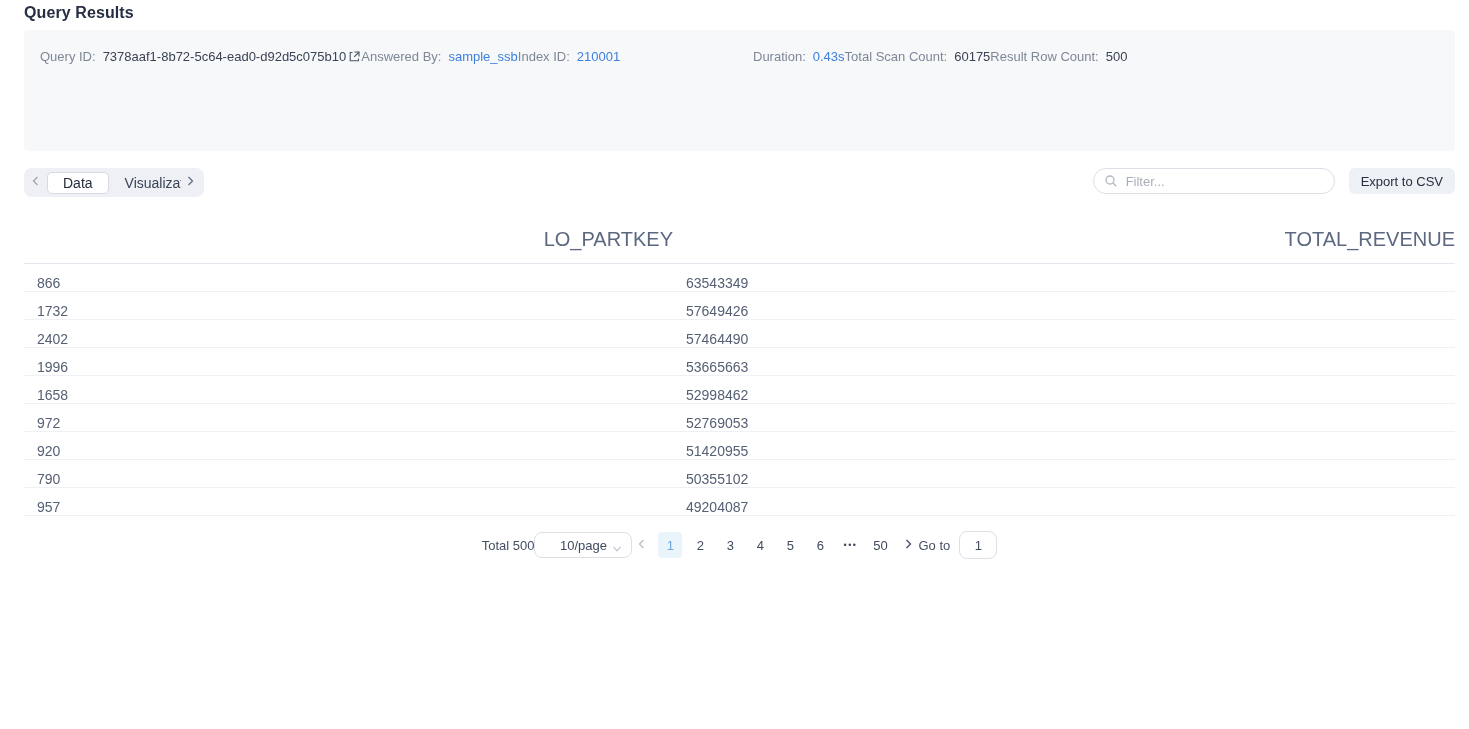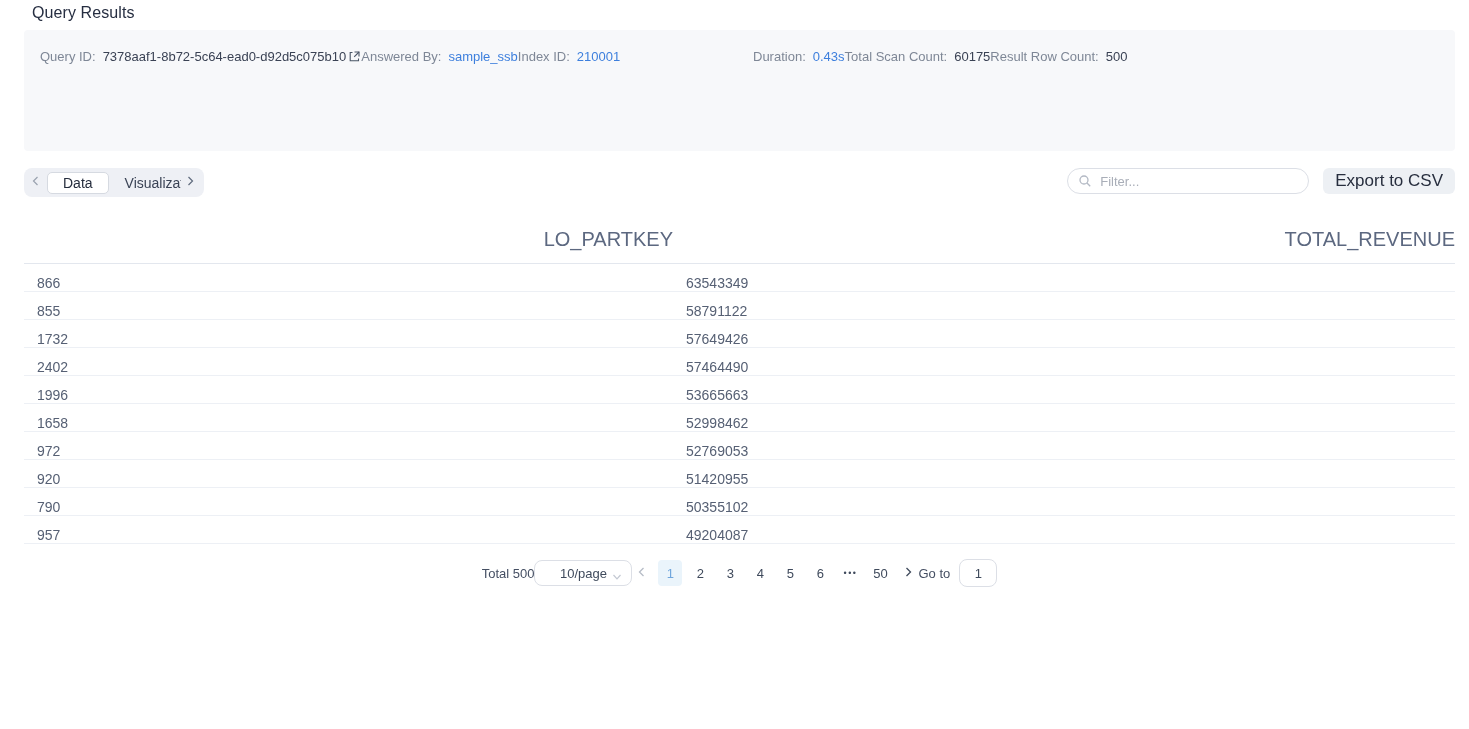--- a/index.html
+++ b/index.html
@@ -8,24 +8,23 @@
     background: #ffffff;
     font-family: "Liberation Sans", sans-serif;
     overflow: hidden;
     color: #3a4254;
   }
   .page { padding: 4px 14px 0 24px; }
 
   
   .page-title {
     font-size: 16px;
-    font-weight: normal;
+    font-weight: bold;
     color: #262e41;
     letter-spacing: .1px;
-    margin-left: 8px;
   }
 
   
   .info-panel {
     margin-top: 8px;
     background: #f7f8fa;
     border-radius: 4px;
     height: 121px;
     display: flex;
     padding: 14px 16px;
@@ -102,21 +101,21 @@
     background: #fff;
   }
   .filter-input::placeholder { color: #a9aeb8; }
   .search-icon { position: absolute; left: 11px; top: 6px; }
   .export-btn {
     height: 26px;
     padding: 0 12px;
     background: #edf0f4;
     border: none;
     border-radius: 6px;
-    font-size: 17px;
+    font-size: 13px;
     font-family: "Liberation Sans", sans-serif;
     color: #272e3e;
     cursor: pointer;
   }
 
   
   .data-table {
     width: 100%;
     margin-top: 23px;
     border-collapse: collapse;
@@ -275,24 +274,20 @@
     <thead>
       <tr>
         <th>LO_PARTKEY</th>
         <th>TOTAL_REVENUE</th>
       </tr>
     </thead>
     <tbody>
       <tr>
         <td>866</td>
         <td>63543349</td>
-      </tr>
-      <tr>
-        <td>855</td>
-        <td>58791122</td>
       </tr>
       <tr>
         <td>1732</td>
         <td>57649426</td>
       </tr>
       <tr>
         <td>2402</td>
         <td>57464490</td>
       </tr>
       <tr>

